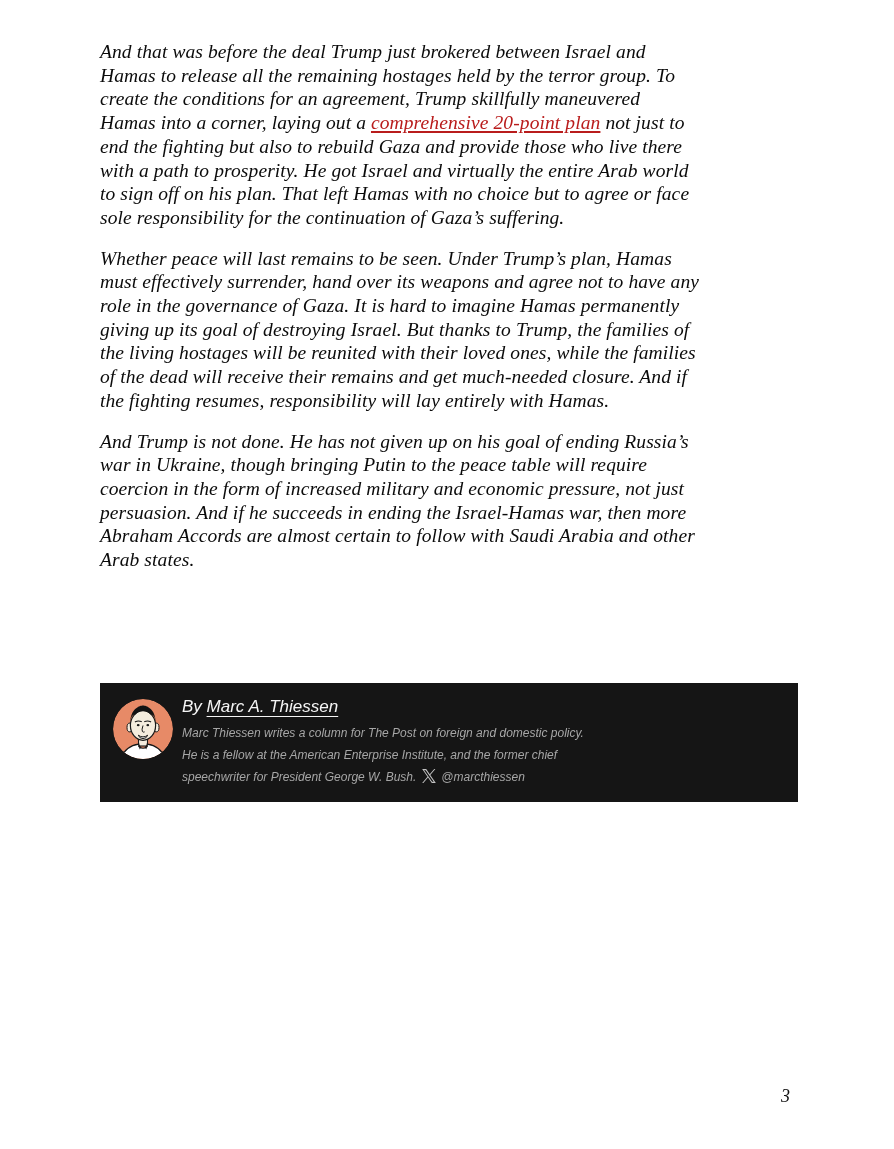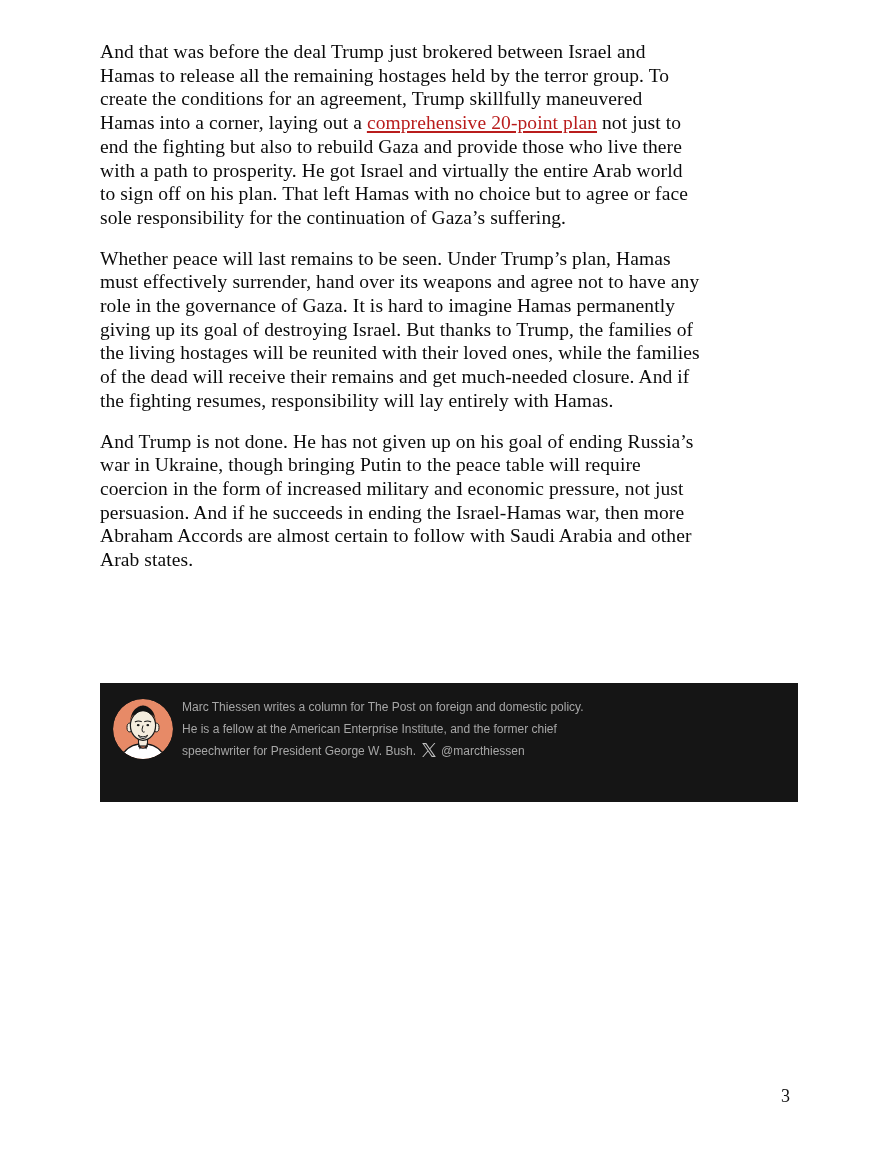--- a/index.html
+++ b/index.html
@@ -3,20 +3,21 @@
 <meta charset="utf-8">
 <style>
   html, body { margin: 0; padding: 0; background: #ffffff; }
   .page {
     position: relative;
     width: 894px;
     height: 1149px;
     background: #ffffff;
     overflow: hidden;
     font-family: "Liberation Serif", "DejaVu Serif", serif;
+    font-style: italic;
   }
   .article {
     position: absolute;
     left: 100px;
     top: 40px;
     width: 700px;
     color: #0b0b0b;
   }
   .para {
     margin: 0 0 17px 0;
@@ -159,20 +160,21 @@
           <ellipse cx="34.8" cy="26.2" rx="1.4" ry="1.1" fill="#181818"></ellipse>
 
           <path d="M30 26.5 q-1.6 4.5 -0.6 6 q1 1 2.2 0.4" fill="none" stroke="#181818" stroke-width="1"></path>
 
           <path d="M25.3 36.2 q4.7 3.4 9.4 0 q-1.1 3.4 -4.7 3.4 q-3.6 0 -4.7 -3.4 Z" fill="#ffffff" stroke="#181818" stroke-width="1"></path>
         </g>
       </svg>
     </div>
 
     <div class="byline-text">
+      <p class="by-line"><span>By </span><span class="author-name-link">Marc A. Thiessen</span></p>
 
       <p class="bio"><span>Marc Thiessen writes a column for The Post on foreign and domestic policy.
 He is a fellow at the American Enterprise Institute, and the former chief
 speechwriter for President George W. Bush.</span><svg class="x-icon" viewBox="0 0 1200 1227" aria-hidden="true">
             <path fill="#c2c2c2" d="M714.163 519.284L1160.89 0H1055.03L667.137 450.887L357.328 0H0L468.492 681.821L0 1226.37H105.866L515.491 750.218L842.672 1226.37H1200L714.163 519.284ZM569.165 687.828L524.259 623.594L166.53 111.736H309.161L597.527 524.258L642.432 588.492L1017.21 1124.64H874.584L569.165 687.828Z"></path>
           </svg><span>@marcthiessen</span></p>
     </div>
   </div>
 
   <div class="page-number">3</div>

